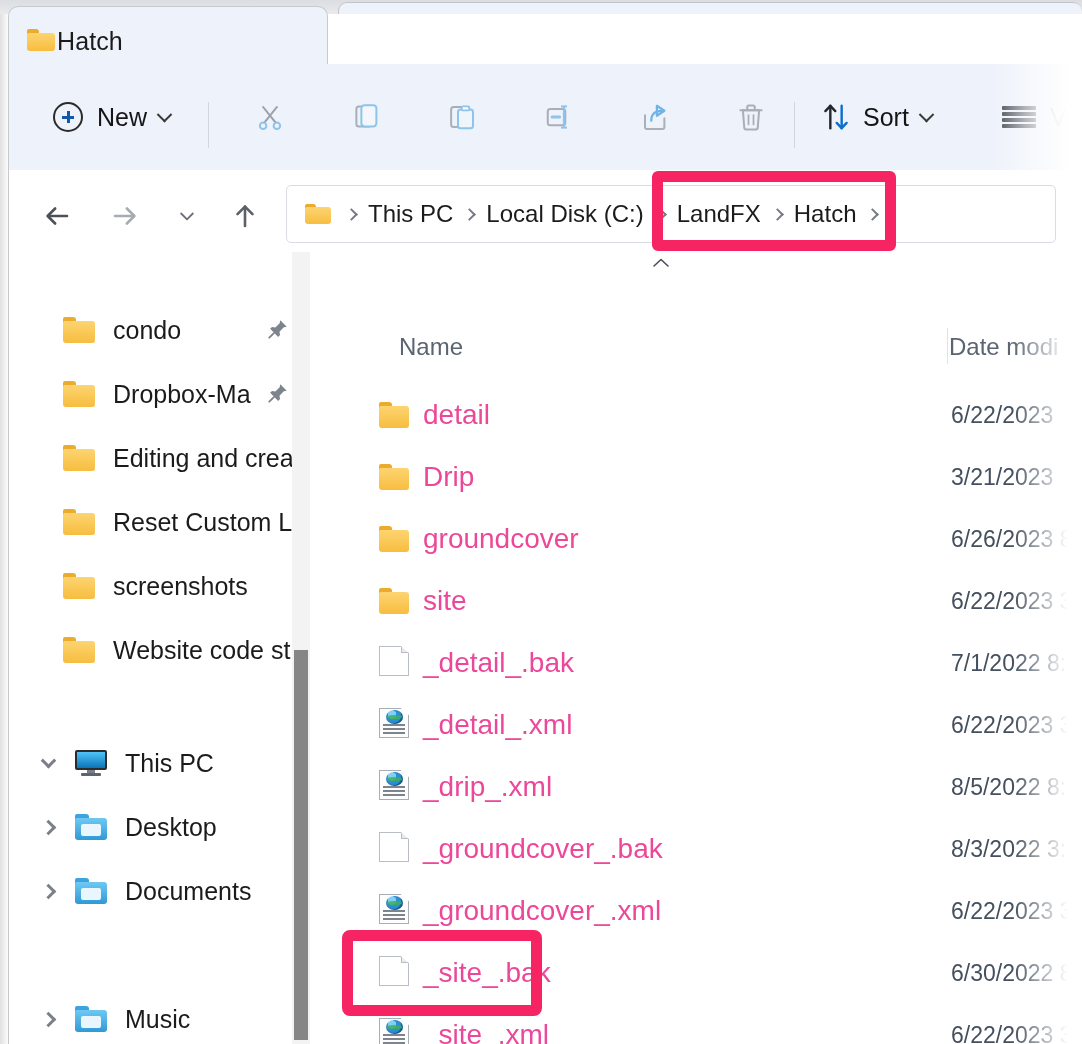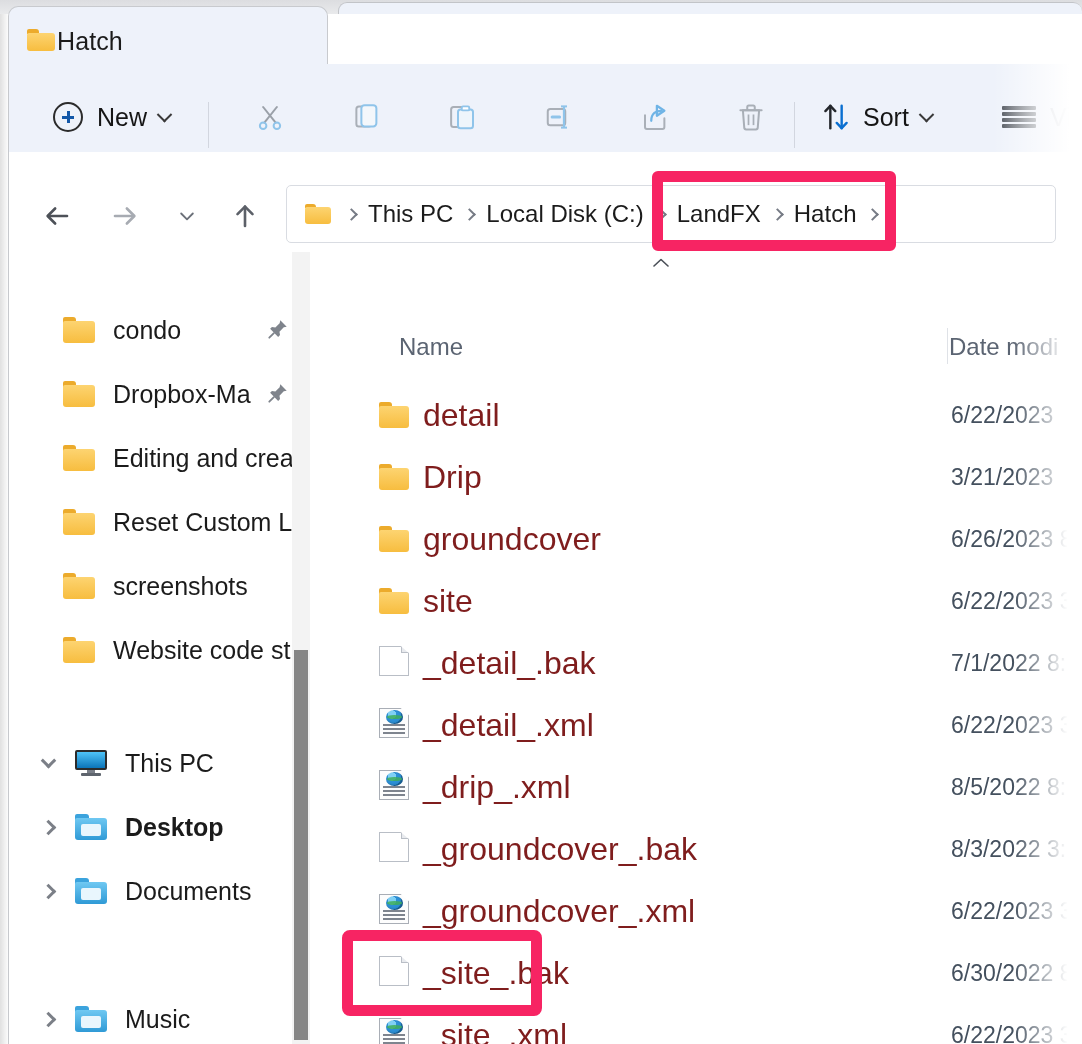--- a/index.html
+++ b/index.html
@@ -51,21 +51,21 @@
 
   
   .window {
     position:absolute; left:8px; top:64px; width:1074px; height:980px;
     background:#ffffff;
     border-left:1px solid #c8cace;
   }
 
   
   .commandbar {
-    position:absolute; left:0; top:0; width:1074px; height:88px;
+    position:absolute; left:0; top:0; width:1074px; height:122px;
     background:#eef2fa;
   }
   .cmd-btn {
     position:absolute; height:56px; display:flex; align-items:center;
     border-radius:6px; cursor:default; user-select:none;
   }
   .new-btn { left:34px; top:25px; padding:0 14px 0 10px; }
   .plus-circle {
     width:30px; height:30px; border-radius:50%;
     border:2px solid #2b2b2b; position:relative; flex:0 0 auto;
@@ -187,21 +187,21 @@
   
   .listpane { position:absolute; left:310px; top:192px; width:764px; height:788px; background:#ffffff; }
   .col-header { position:absolute; top:66px; height:50px; display:flex; align-items:center; }
   .col-header .t { font-size:24px; color:#5b6472; }
   .col-name { left:80px; }
   .col-date { left:630px; }
   .col-divider { position:absolute; left:628px; top:72px; width:1px; height:36px; background:#dfe2e7; }
 
   .row { position:absolute; left:0; width:764px; height:62px; display:flex; align-items:center; }
   .row .ficon { position:absolute; left:60px; width:30px; height:30px; }
-  .row .fname { position:absolute; left:104px; font-size:32px; color:#7f1d1d; white-space:nowrap; }
+  .row .fname { position:absolute; left:104px; font-size:28px; color:#ec4899; white-space:nowrap; }
   .row .fdate { position:absolute; left:632px; font-size:23px; color:#44505e; white-space:nowrap; }
 
   
   .docicon { position:relative; width:28px; height:34px; }
   .docicon .pg {
     position:absolute; left:0; top:0; width:100%; height:100%;
     background:#ffffff; border:1.6px solid #b9bec6;
     clip-path: polygon(0 0, 72% 0, 100% 24%, 100% 100%, 0 100%);
   }
   .docicon .fold {
@@ -496,21 +496,21 @@
         <span class="nav-icon-slot" style="margin-left:12px;">
           <span class="monitor">
               <span class="scr"></span>
               <span class="stand"></span>
               <span class="base"></span>
             </span>
         </span>
         <span class="nav-label">This PC</span>
       </div>
 
-      <div class="nav-item" style="top:539px;font-weight:bold;">
+      <div class="nav-item" style="top:539px;">
         <span class="nav-chev">
             <span class="g"></span>
           </span>
         <span class="nav-icon-slot" style="margin-left:12px;">
           <span class="bfolder">
               <span class="bt"></span>
               <span class="bb"></span>
               <span class="gl"></span>
             </span>
         </span>

